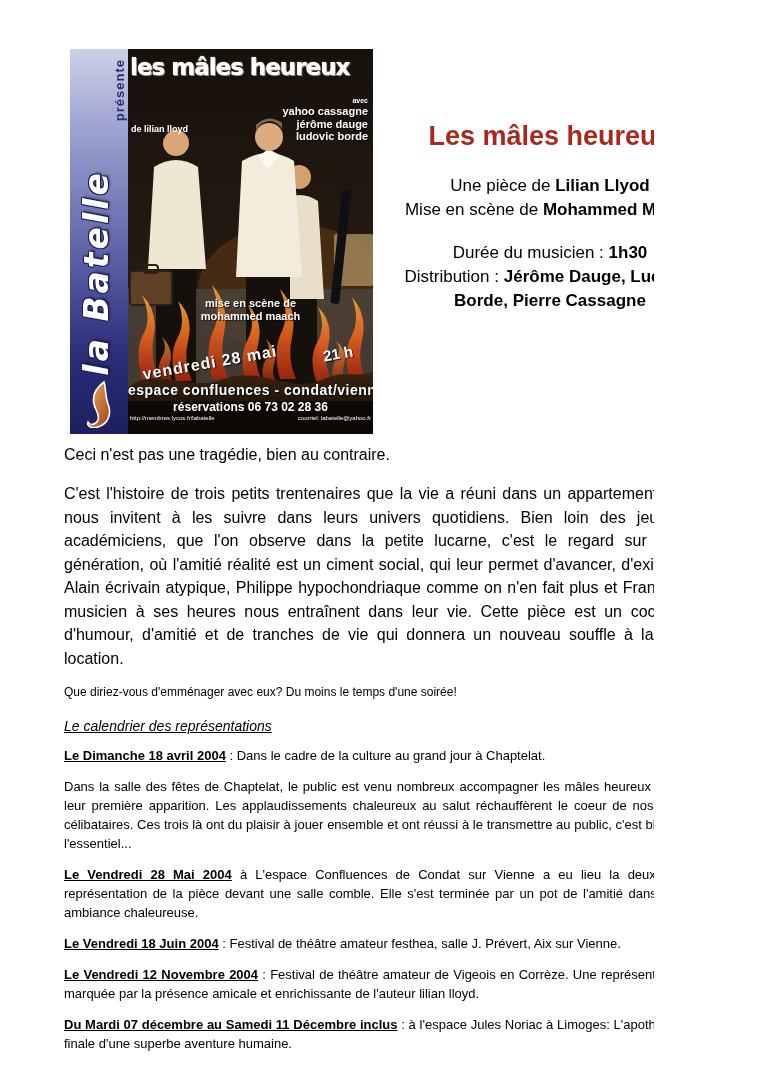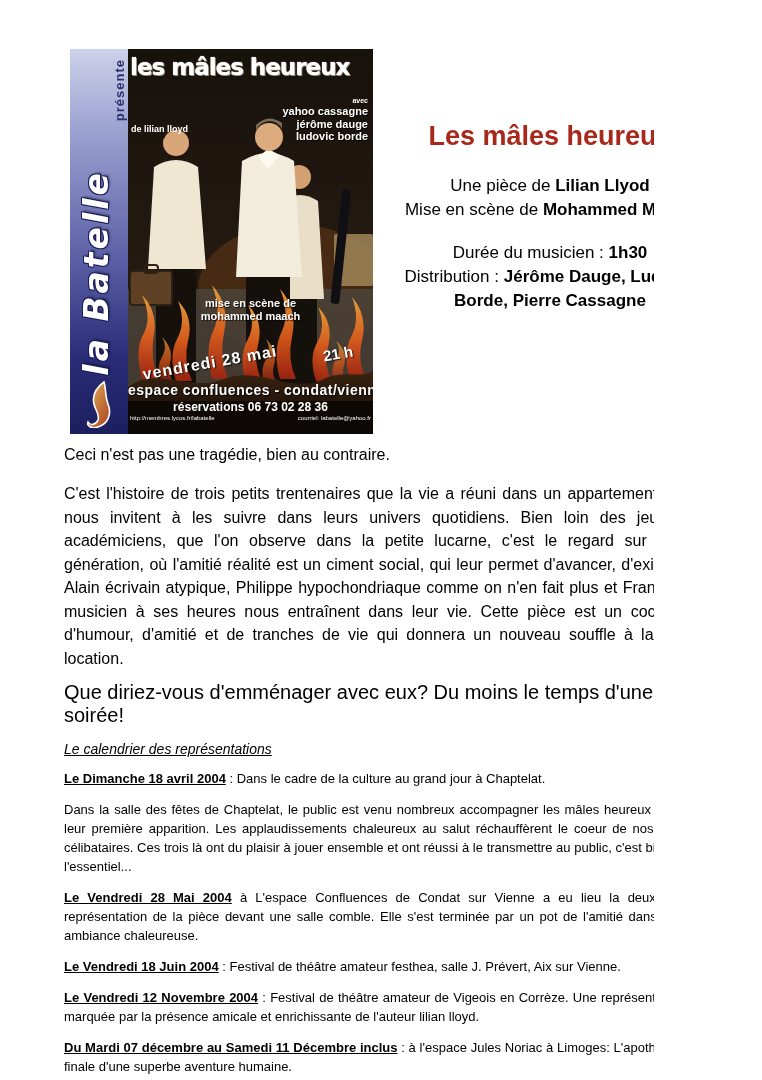--- a/index.html
+++ b/index.html
@@ -51,21 +51,21 @@
   .info-col{margin-left:17px;flex:1;text-align:center;}
   .info-title{margin:72px 0 0 0;font-size:27px;font-weight:bold;color:#a8291b;letter-spacing:0;}
   .info-block{margin:22px 0 0 0;font-size:17px;line-height:24px;}
   .info-block.second{margin-top:19px;}
   .info-block p{margin:0;}
 
   
   .content{position:absolute;top:446px;left:64px;width:620px;}
   .tagline{margin:0;font-size:16px;}
   .synopsis{margin:18px 0 8px 0;font-size:16px;line-height:23.5px;text-align:justify;}
-  .question{margin:11px 0 8px 0;font-size:20px;line-height:23px;}
+  .question{margin:11px 0 8px 0;font-size:12px;line-height:23px;}
 
   .cal-heading{margin:14px 0 0 0;font-size:14px;font-style:italic;text-decoration:underline;font-weight:normal;}
   .cal-entry{margin:12px 0 0 0;font-size:13px;line-height:19px;text-align:justify;}
   .cal-lead{font-weight:bold;text-decoration:underline;}
 </style>
 </head>
 <body>
 
 <div class="page">
 

